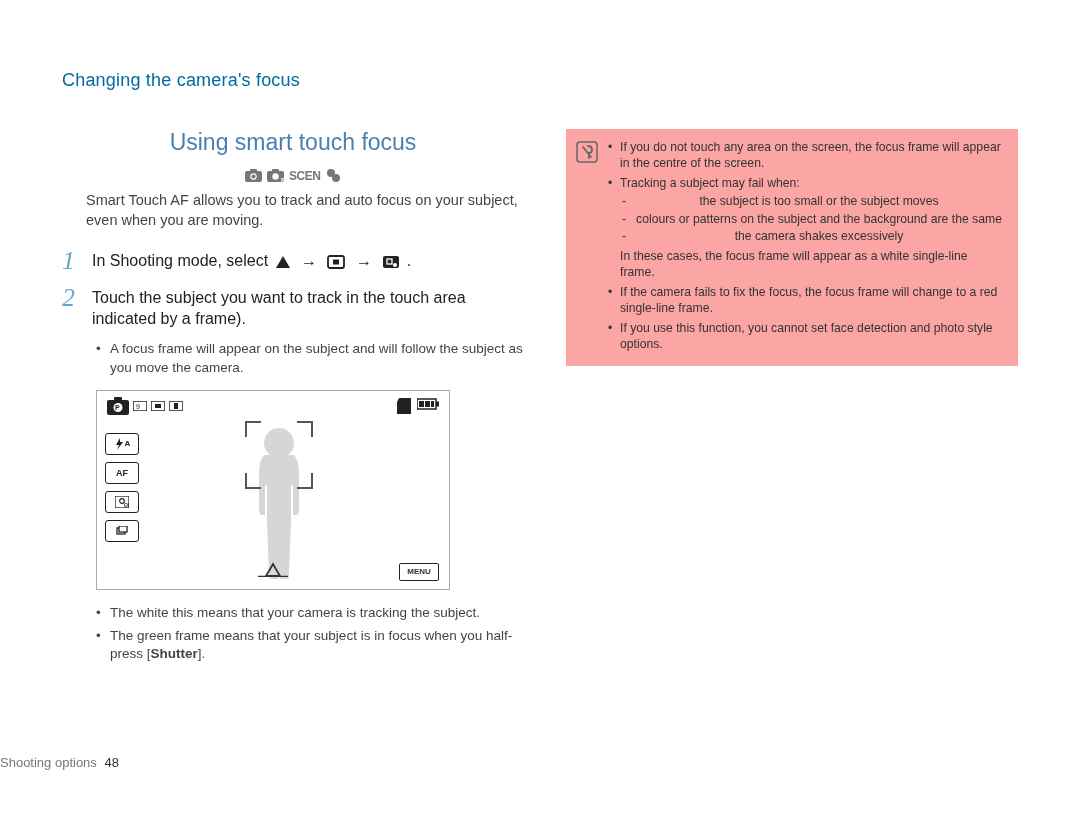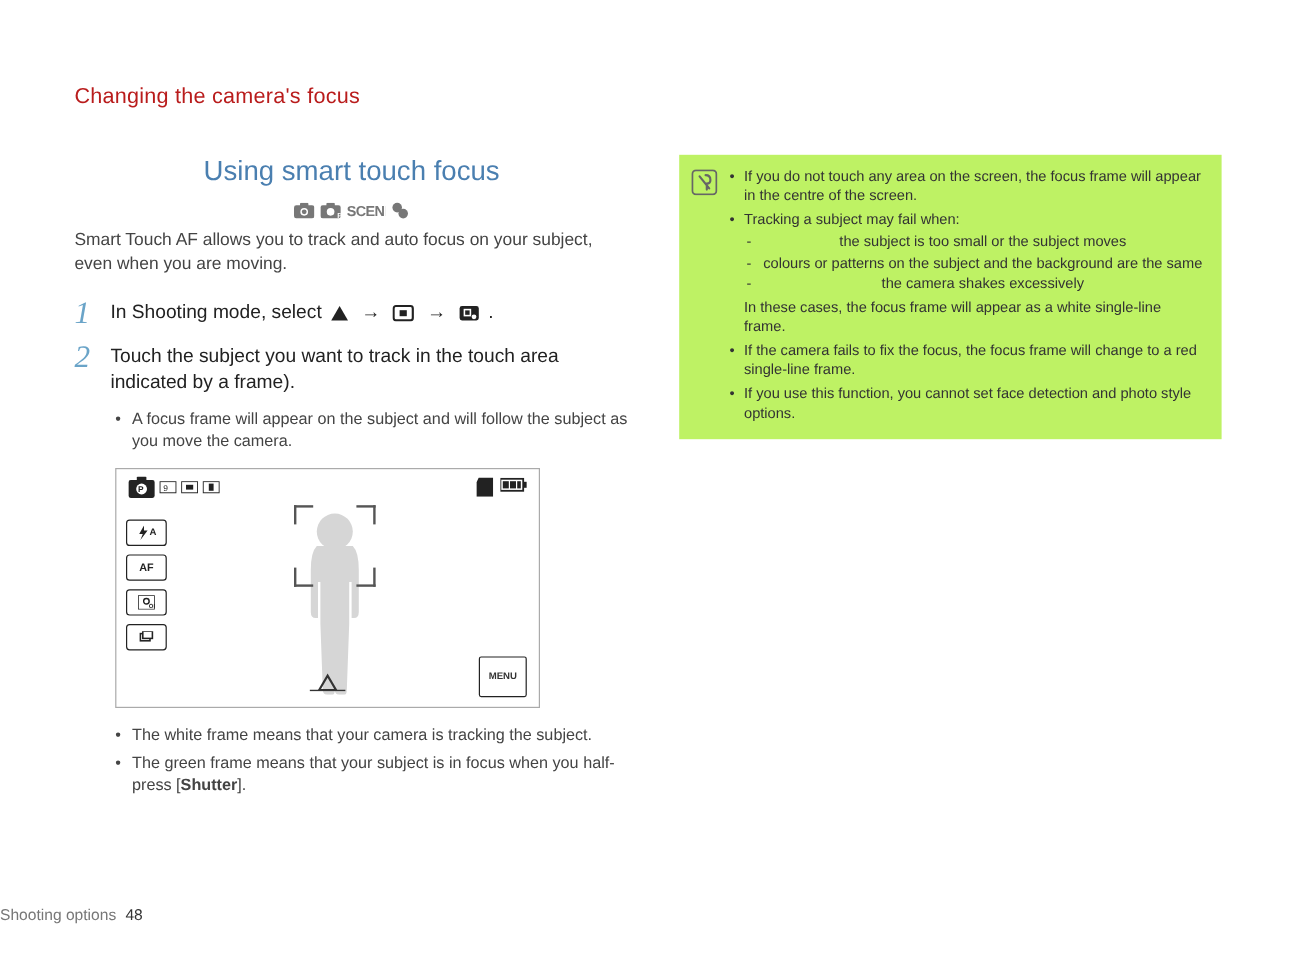--- a/index.html
+++ b/index.html
@@ -7,21 +7,21 @@
       width: 1080px;
       height: 815px;
       background: #fff;
       font-family: Arial, Helvetica, sans-serif;
       color: #333;
       position: relative;
       padding: 70px 62px 0 62px;
     }
     .section-header {
       font-size: 18px;
-      color: #b91c1c;
+      color: #0369a1;
       font-weight: 300;
       letter-spacing: 0.2px;
       margin-bottom: 38px;
     }
     .columns {
       display: flex;
       gap: 42px;
     }
     .col-left { width: 462px; }
     .col-right { flex: 1; }
@@ -39,20 +39,21 @@
       display: inline-flex;
       gap: 5px;
       align-items: center;
     }
     .mode-icons svg { display: block; }
     .intro {
       font-size: 14.5px;
       line-height: 1.35;
       color: #444;
       margin-bottom: 18px;
+      margin-left: 24px;
     }
     .step {
       display: flex;
       gap: 12px;
       margin-bottom: 10px;
     }
     .step-num {
       font-family: Georgia, serif;
       font-style: italic;
       font-size: 26px;
@@ -120,21 +121,21 @@
       font-size: 9px;
       font-weight: bold;
       display: flex;
       align-items: center;
       justify-content: center;
       color: #222;
     }
     .vf-menu {
       position: absolute;
       bottom: 8px; right: 10px;
-      width: 40px; height: 34px;
+      width: 40px; height: 18px;
       border: 1.5px solid #222;
       border-radius: 2px;
       display: flex; align-items: center; justify-content: center;
       font-size: 8px; font-weight: bold;
     }
     .vf-center {
       position: absolute;
       left: 50%; bottom: 8px;
       transform: translateX(-50%);
     }
@@ -152,21 +153,21 @@
     .focus-frame .tl { top:0; left:0; border-right:none; border-bottom:none; }
     .focus-frame .tr { top:0; right:0; border-left:none; border-bottom:none; }
     .focus-frame .bl { bottom:0; left:0; border-right:none; border-top:none; }
     .focus-frame .br { bottom:0; right:0; border-left:none; border-top:none; }
     .silhouette {
       position: absolute;
       top: 34px; left: 50%;
       transform: translateX(-50%) translateX(6px);
     }
     .info-box {
-      background: #bef264;
+      background: #fca5a5;
       padding: 10px 14px 10px 10px;
       display: flex;
       gap: 10px;
       align-items: flex-start;
     }
     .info-icon {
       flex-shrink: 0;
       margin-top: 2px;
     }
     .info-list {
@@ -359,21 +360,21 @@
       <div class="vf-center">
         <svg width="30" height="16" viewBox="0 0 30 16">
             <polygon points="8,15 15,3 22,15" fill="none" stroke="#333" stroke-width="1.8"></polygon>
             <line x1="0" y1="15.5" x2="30" y2="15.5" stroke="#333" stroke-width="1.5"></line>
           </svg>
       </div>
       <div class="vf-menu">MENU</div>
     </div>
 
     <ul class="sub-bullets">
-      <li>The white frame means that your camera is tracking the subject.</li>
+      <li>The white this means that your camera is tracking the subject.</li>
       <li>
         <span>The green frame means that your subject is in focus when you half-press [</span><span class="bold">Shutter</span><span>].</span>
       </li>
     </ul>
 
   </div>
 
   <div class="col-right">
     <div class="info-box">
       <div class="info-icon">

